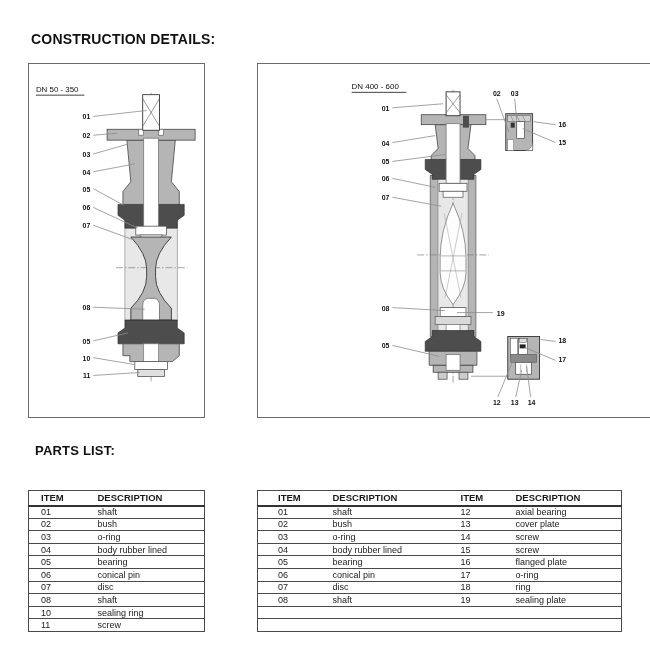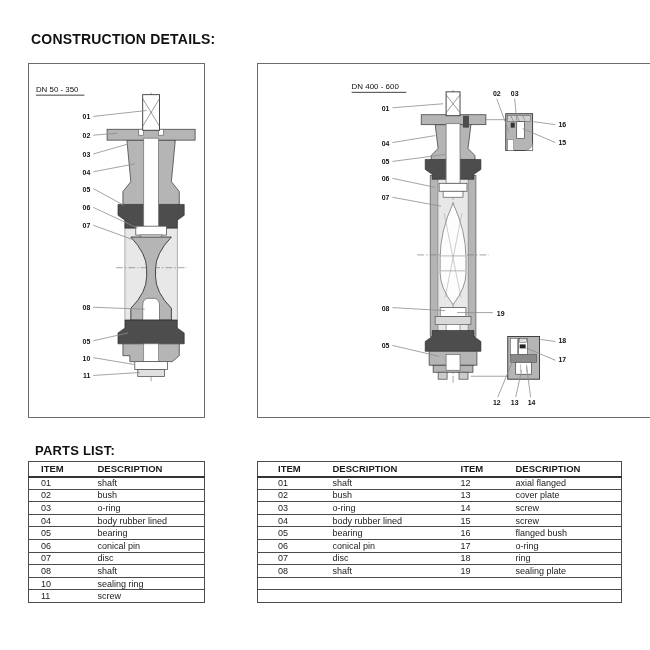--- a/index.html
+++ b/index.html
@@ -12,21 +12,21 @@
   .diagram-box { position:absolute; top:63px; background:#fff; border:1px solid #6b6b6b; }
   #box-left  { left:28px;  width:177px; height:355px; }
   #box-right { left:257px; width:412px; height:355px; }
   .diagram-box svg { display:block; width:100%; height:100%; }
 
   svg text.dn { font:8px "Liberation Sans",sans-serif; fill:#111; }
   svg text.co { font:bold 7px "Liberation Sans",sans-serif; fill:#111; }
   svg .leader { stroke:#8c8c8c; stroke-width:0.8; fill:none; }
   svg .cl { stroke:#7d7d7d; stroke-width:0.7; stroke-dasharray:7 2 1.5 2; fill:none; }
 
-  table.parts { position:absolute; top:461px; border-collapse:collapse; background:#fff;
+  table.parts { position:absolute; top:490px; border-collapse:collapse; background:#fff;
     font-size:9px; table-layout:fixed; }
   #table-left  { left:28px;  width:177px; }
   #table-right { left:257px; width:365px; }
   table.parts, table.parts th, table.parts td { border:1px solid #4a4a4a; }
   table.parts th { border-bottom:2px solid #333; font-size:9.5px; font-weight:bold;
     text-align:left; height:15px; padding:0 0 0 12px; }
   table.parts td { height:12.6px; padding:0 0 0 12px; font-weight:normal; color:#222;
     white-space:nowrap; overflow:hidden; }
   table.parts th, table.parts td { border-left:none; border-right:none; }
   table.parts { border:1px solid #4a4a4a; }
@@ -295,21 +295,21 @@
           <th>DESCRIPTION</th>
           <th>ITEM</th>
           <th>DESCRIPTION</th>
         </tr>
       </thead>
     <tbody>
         <tr>
           <td>01</td>
           <td>shaft</td>
           <td>12</td>
-          <td>axial flanged</td>
+          <td>axial bearing</td>
         </tr>
         <tr>
           <td>02</td>
           <td>bush</td>
           <td>13</td>
           <td>cover plate</td>
         </tr>
         <tr>
           <td>03</td>
           <td>o-ring</td>
@@ -319,21 +319,21 @@
         <tr>
           <td>04</td>
           <td>body rubber lined</td>
           <td>15</td>
           <td>screw</td>
         </tr>
         <tr>
           <td>05</td>
           <td>bearing</td>
           <td>16</td>
-          <td>flanged bush</td>
+          <td>flanged plate</td>
         </tr>
         <tr>
           <td>06</td>
           <td>conical pin</td>
           <td>17</td>
           <td>o-ring</td>
         </tr>
         <tr>
           <td>07</td>
           <td>disc</td>

